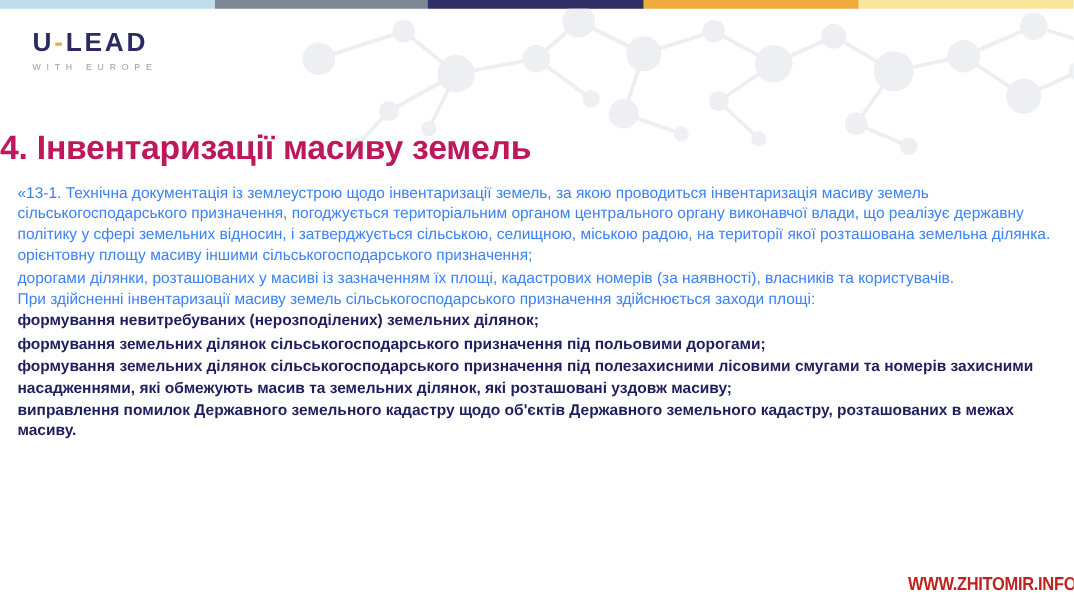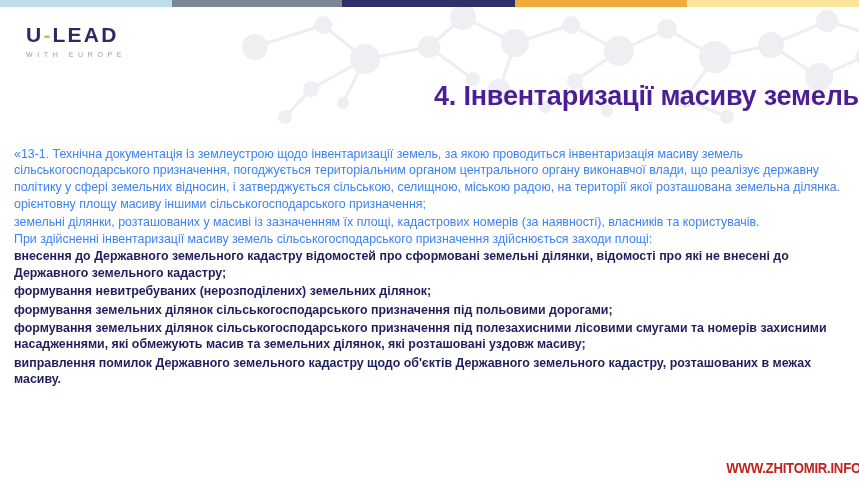--- a/index.html
+++ b/index.html
@@ -63,27 +63,27 @@
     margin-top: 6px;
     font-size: 7px;
     color: #9aa0a8;
     letter-spacing: 4.6px;
     line-height: 1;
   }
 
   
   .title {
     position: absolute;
-    top: 81px;
+    top: 103px;
     left: 0;
     width: 859px;
-    text-align: right;
+    text-align: left;
     font-size: 27px;
     font-weight: bold;
-    color: #4c1d95;
+    color: #be185d;
     letter-spacing: -0.2px;
   }
 
   
   .body {
     position: absolute;
     top: 146px;
     left: 14px;
     width: 828px;
   }
@@ -189,23 +189,22 @@
       <span>U</span><span class="dash">-</span><span>LEAD</span>
     </div>
     <div class="logo-sub">WITH EUROPE</div>
   </div>
 
   <div class="title">4. Інвентаризації масиву земель</div>
 
   <div class="body">
     <p class="p">«13-1. Технічна документація із землеустрою щодо інвентаризації земель, за якою проводиться інвентаризація масиву земель сільськогосподарського призначення, погоджується територіальним органом центрального органу виконавчої влади, що реалізує державну політику у сфері земельних відносин, і затверджується сільською, селищною, міською радою, на території якої розташована земельна ділянка.</p>
     <p class="p">орієнтовну площу масиву іншими сільськогосподарського призначення;</p>
-    <p class="p">земельні ділянки, розташованих у масиві із зазначенням їх площі, кадастрових номерів (за наявності), власників та користувачів.</p>
+    <p class="p">дорогами ділянки, розташованих у масиві із зазначенням їх площі, кадастрових номерів (за наявності), власників та користувачів.</p>
     <p class="p">При здійсненні інвентаризації масиву земель сільськогосподарського призначення здійснюється заходи площі:</p>
-    <p class="p b">внесення до Державного земельного кадастру відомостей про сформовані земельні ділянки, відомості про які не внесені до Державного земельного кадастру;</p>
     <p class="p b">формування невитребуваних (нерозподілених) земельних ділянок;</p>
     <p class="p b">формування земельних ділянок сільськогосподарського призначення під польовими дорогами;</p>
     <p class="p b">формування земельних ділянок сільськогосподарського призначення під полезахисними лісовими  смугами та номерів захисними насадженнями, які обмежують масив та земельних ділянок, які розташовані уздовж масиву;</p>
     <p class="p b">виправлення помилок Державного земельного кадастру щодо об'єктів Державного земельного кадастру, розташованих в межах масиву.</p>
   </div>
 
   <div class="watermark">WWW.ZHITOMIR.INFO</div>
 
 </div>
 

